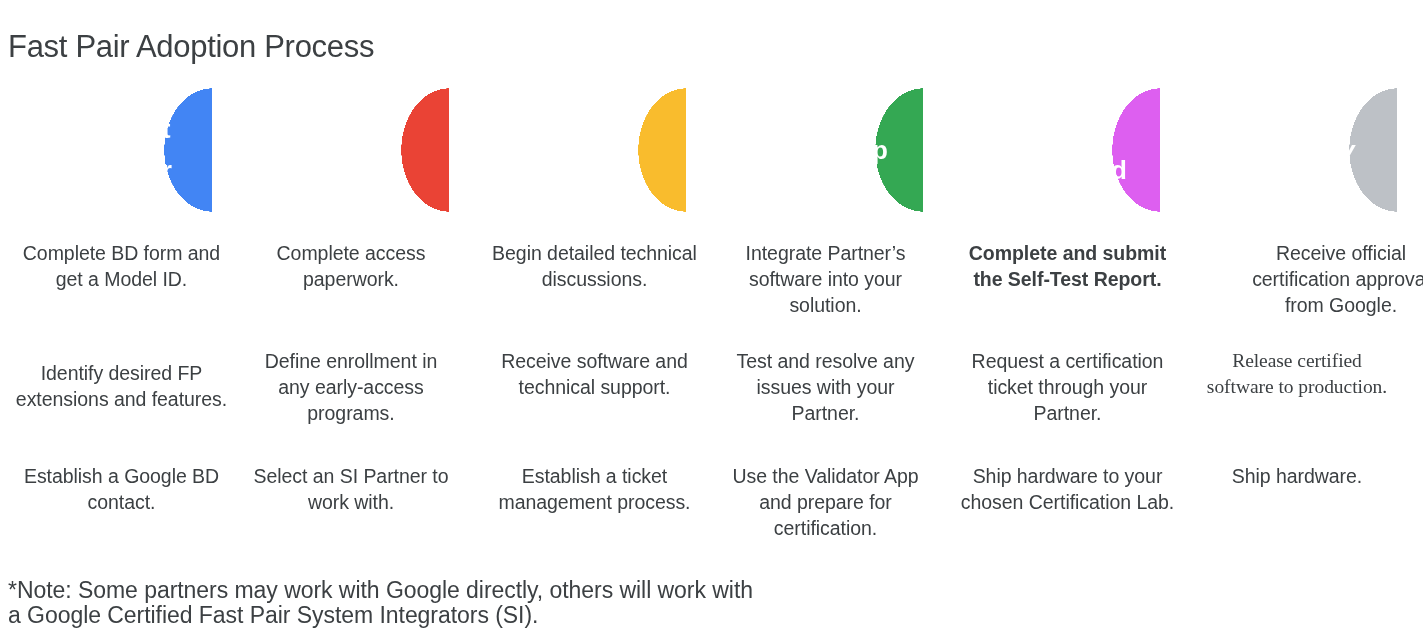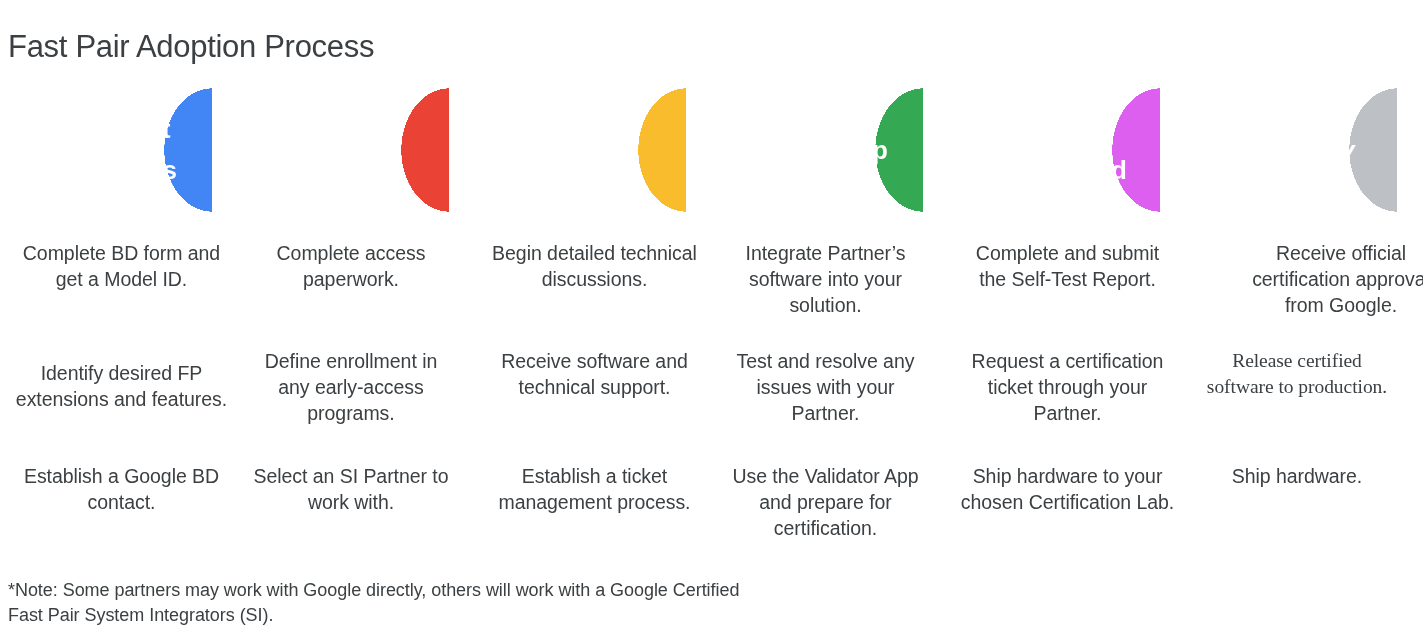--- a/index.html
+++ b/index.html
@@ -101,36 +101,36 @@
     letter-spacing: -0.05px;
     text-align: center;
   }
 
   
   #footnote {
     position: absolute;
     left: 8px;
     top: 578px;
     width: 760px;
-    font-size: 18px;
+    font-size: 23px;
     line-height: 25px;
     color: #3c4043;
     letter-spacing: -0.05px;
   }
 </style>
 </head>
 <body>
 
 <h1 id="page-title">Fast Pair Adoption Process</h1>
 
 <div id="stage-band">
     <div class="stage" style="left: 0px; background: rgb(66, 133, 244);"></div>
     <div class="stage-label" style="left: 18px; width: 219px; position: absolute;">
       <span>Submit</span>
-      <span>Process</span>
+      <span>Partner</span>
     </div>
     <div class="stage" style="left: 237px; background: rgb(234, 67, 53);"></div>
     <div class="stage-label" style="left: 255px; width: 219px; position: absolute;">
       <span>Sign</span>
       <span>NDAs</span>
     </div>
     <div class="stage" style="left: 474px; background: rgb(249, 188, 45);"></div>
     <div class="stage-label" style="left: 492px; width: 219px; position: absolute; gap: 17px;">
       <span>Work</span>
       <span>with a</span>
@@ -150,21 +150,21 @@
       <span>Deploy</span>
     </div>
   </div>
 
 <div id="bullet-grid">
   <div class="bullet-row r0">
       <div class="bullet-cell" style="left: 14px; width: 215px;">Complete BD form and get a Model ID.</div>
       <div class="bullet-cell" style="left: 251px; width: 200px;">Complete access paperwork.</div>
       <div class="bullet-cell" style="left: 487px; width: 215px;">Begin detailed technical discussions.</div>
       <div class="bullet-cell" style="left: 723px; width: 205px;">Integrate Partner’s software into your solution.</div>
-      <div class="bullet-cell" style="left: 960px; width: 215px;">Complete and submit the Self-Test Report.</div>
+      <div class="bullet-cell" style="left: 960px; width: 215px; font-weight: bold;">Complete and submit the Self-Test Report.</div>
       <div class="bullet-cell" style="left: 1197px; width: 200px; margin-left: 44px;">Receive official certification approval from Google.</div>
     </div>
   <div class="bullet-row r1">
       <div class="bullet-cell" style="left: 14px; width: 215px; margin-top: 12px;">Identify desired FP extensions and features.</div>
       <div class="bullet-cell" style="left: 251px; width: 200px;">Define enrollment in any early-access programs.</div>
       <div class="bullet-cell" style="left: 487px; width: 215px;">Receive software and technical support.</div>
       <div class="bullet-cell" style="left: 723px; width: 205px;">Test and resolve any issues with your Partner.</div>
       <div class="bullet-cell" style="left: 960px; width: 215px;">Request a certification ticket through your Partner.</div>
       <div class="bullet-cell" style="left: 1197px; width: 200px; font-family: Liberation Serif, serif;">Release certified software to production.</div>
     </div>

